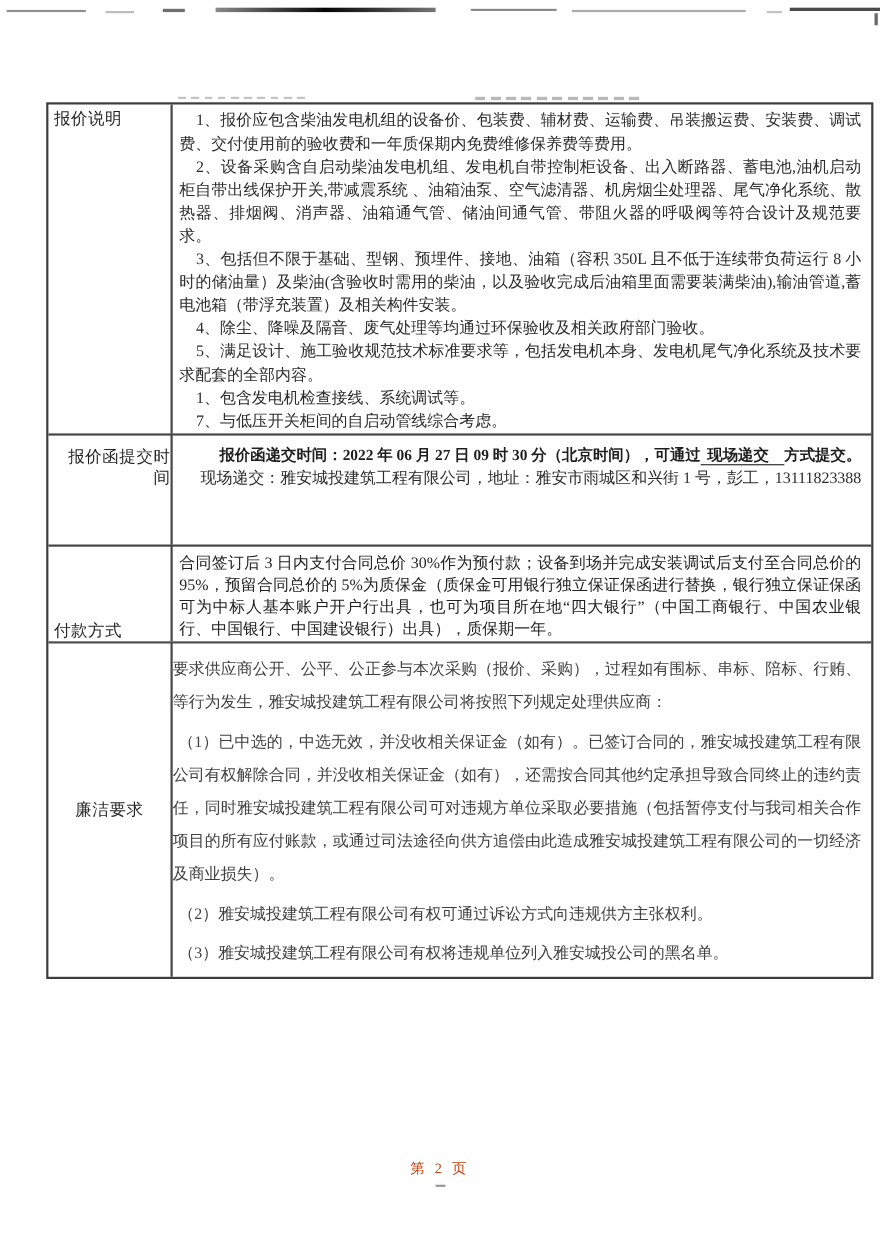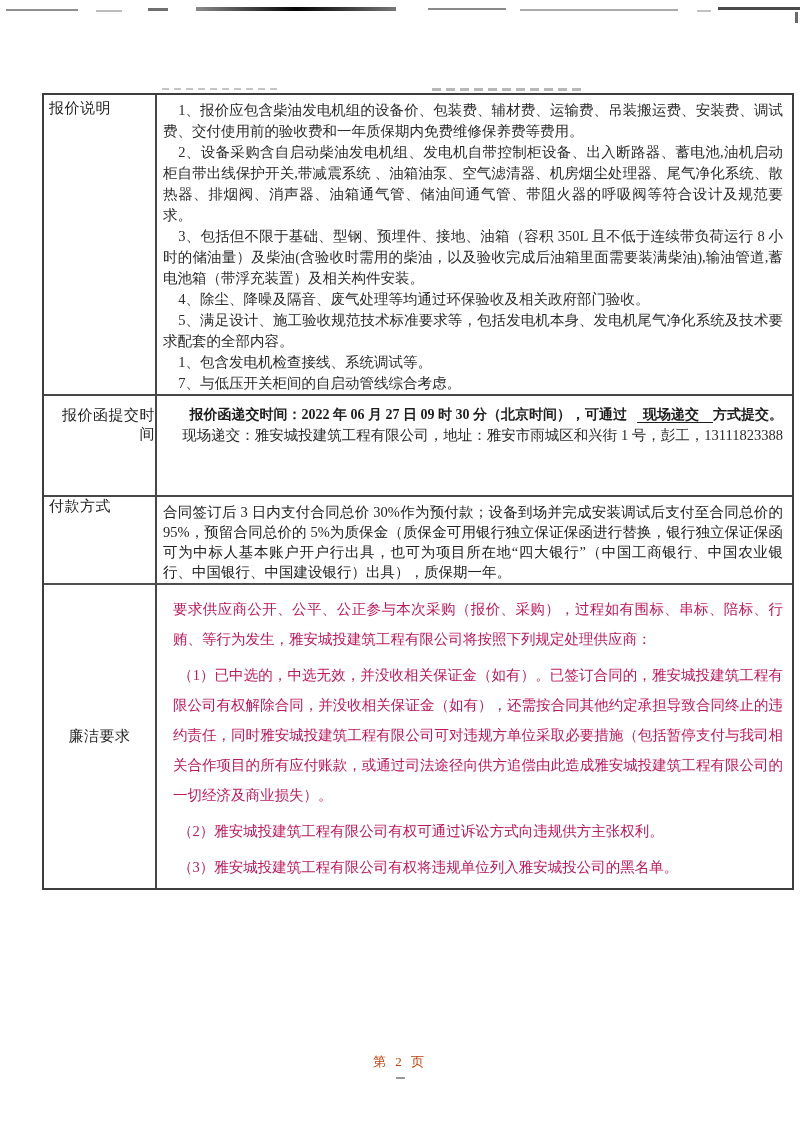--- a/index.html
+++ b/index.html
@@ -53,31 +53,31 @@
     font-size: 15px; letter-spacing: 0.5px; color: #262626;
     padding-left: 5px;
   }
   .content-cell { font-size: 14.5px; line-height: 21px; text-align: justify; color: #2b2b2b; }
   .row2-start { border-top: 2px solid #474747; text-align: right; }
   .row3-start { border-top: 2px solid #474747; }
   .row4-start { border-top: 2px solid #4f4f4f; }
 
   .label-r1 { padding-top: 4px; }
   .label-r2 { padding-top: 10px; }
-  .label-r3 { justify-content: flex-start; }
+  .label-r3 { justify-content: flex-end; }
   .label-r4 { justify-content: center; align-items: center; padding-left: 0; }
 
   .content-r1 { padding: 5px 9px 0 6px; }
   .content-r2 { padding: 8px 9px 0 6px; }
   .content-r3 { padding: 5px 9px 0 6px; line-height: 20px; color: #222; }
-  .content-r4 { padding: 9px 9px 0 16px; line-height: 30px; color: #be185d; }
+  .content-r4 { padding: 9px 9px 0 0; line-height: 30px; color: #404040; }
 
   .item { text-indent: 1.05em; }
   .submit-line { font-weight: bold; white-space: nowrap; font-size: 14px; color: #1e1e1e; }
-  .submit-underline { border-bottom: 1.5px solid #1e1e1e; padding: 0 14px 0 6px; margin-left: 10px; }
+  .submit-underline { border-bottom: 1.5px solid #1e1e1e; padding: 0 14px 0 6px; }
   .para { margin: 0 0 6px 0; }
   .para-indent { text-indent: 0.35em; }
 
   .footer {
     position: absolute; left: 0; top: 1053px; width: 100%;
     text-align: center; font-size: 13px; letter-spacing: 3px; color: #c2410c;
   }
 </style>
 </head>
 <body>

